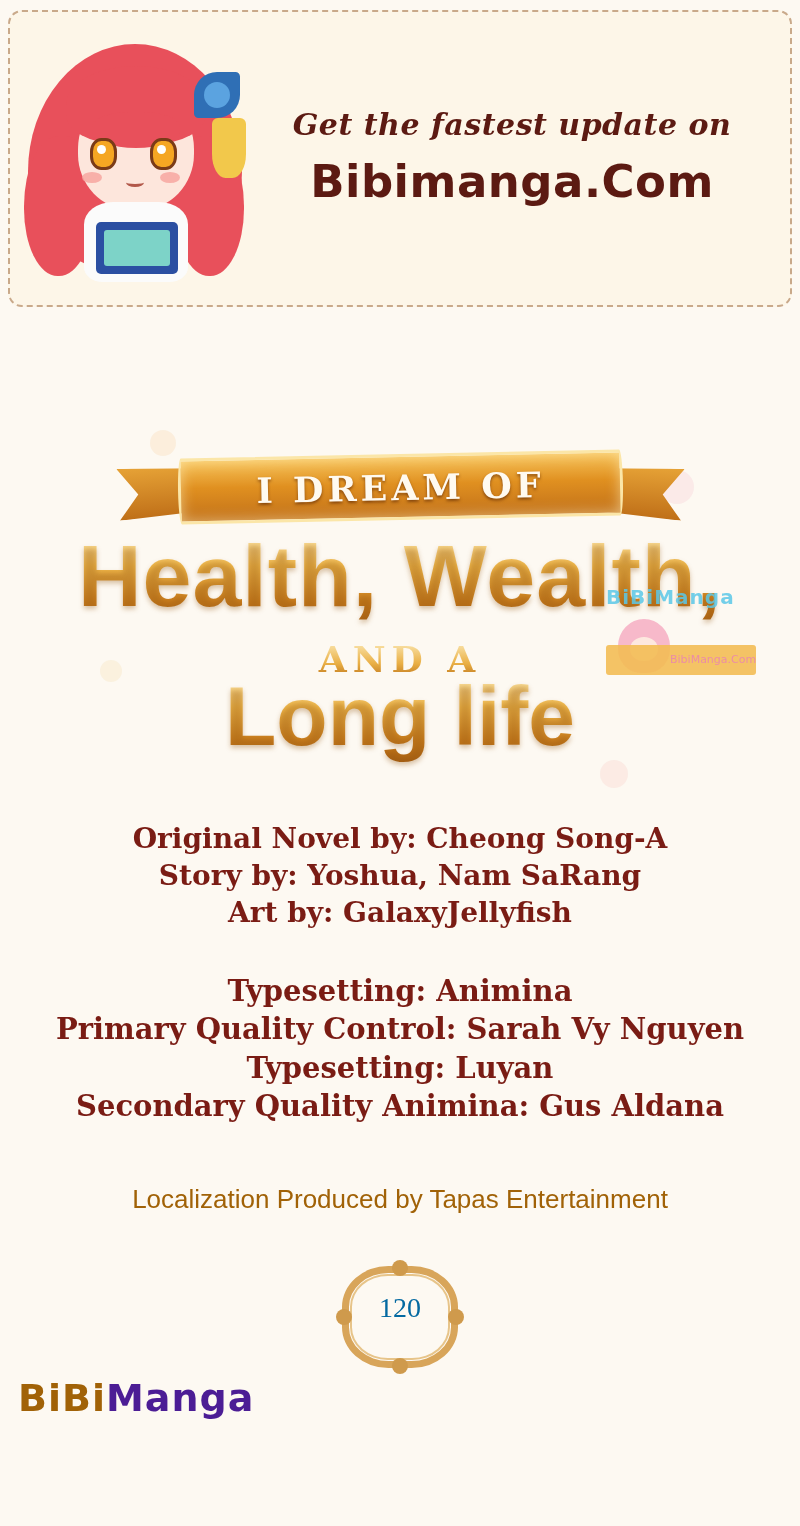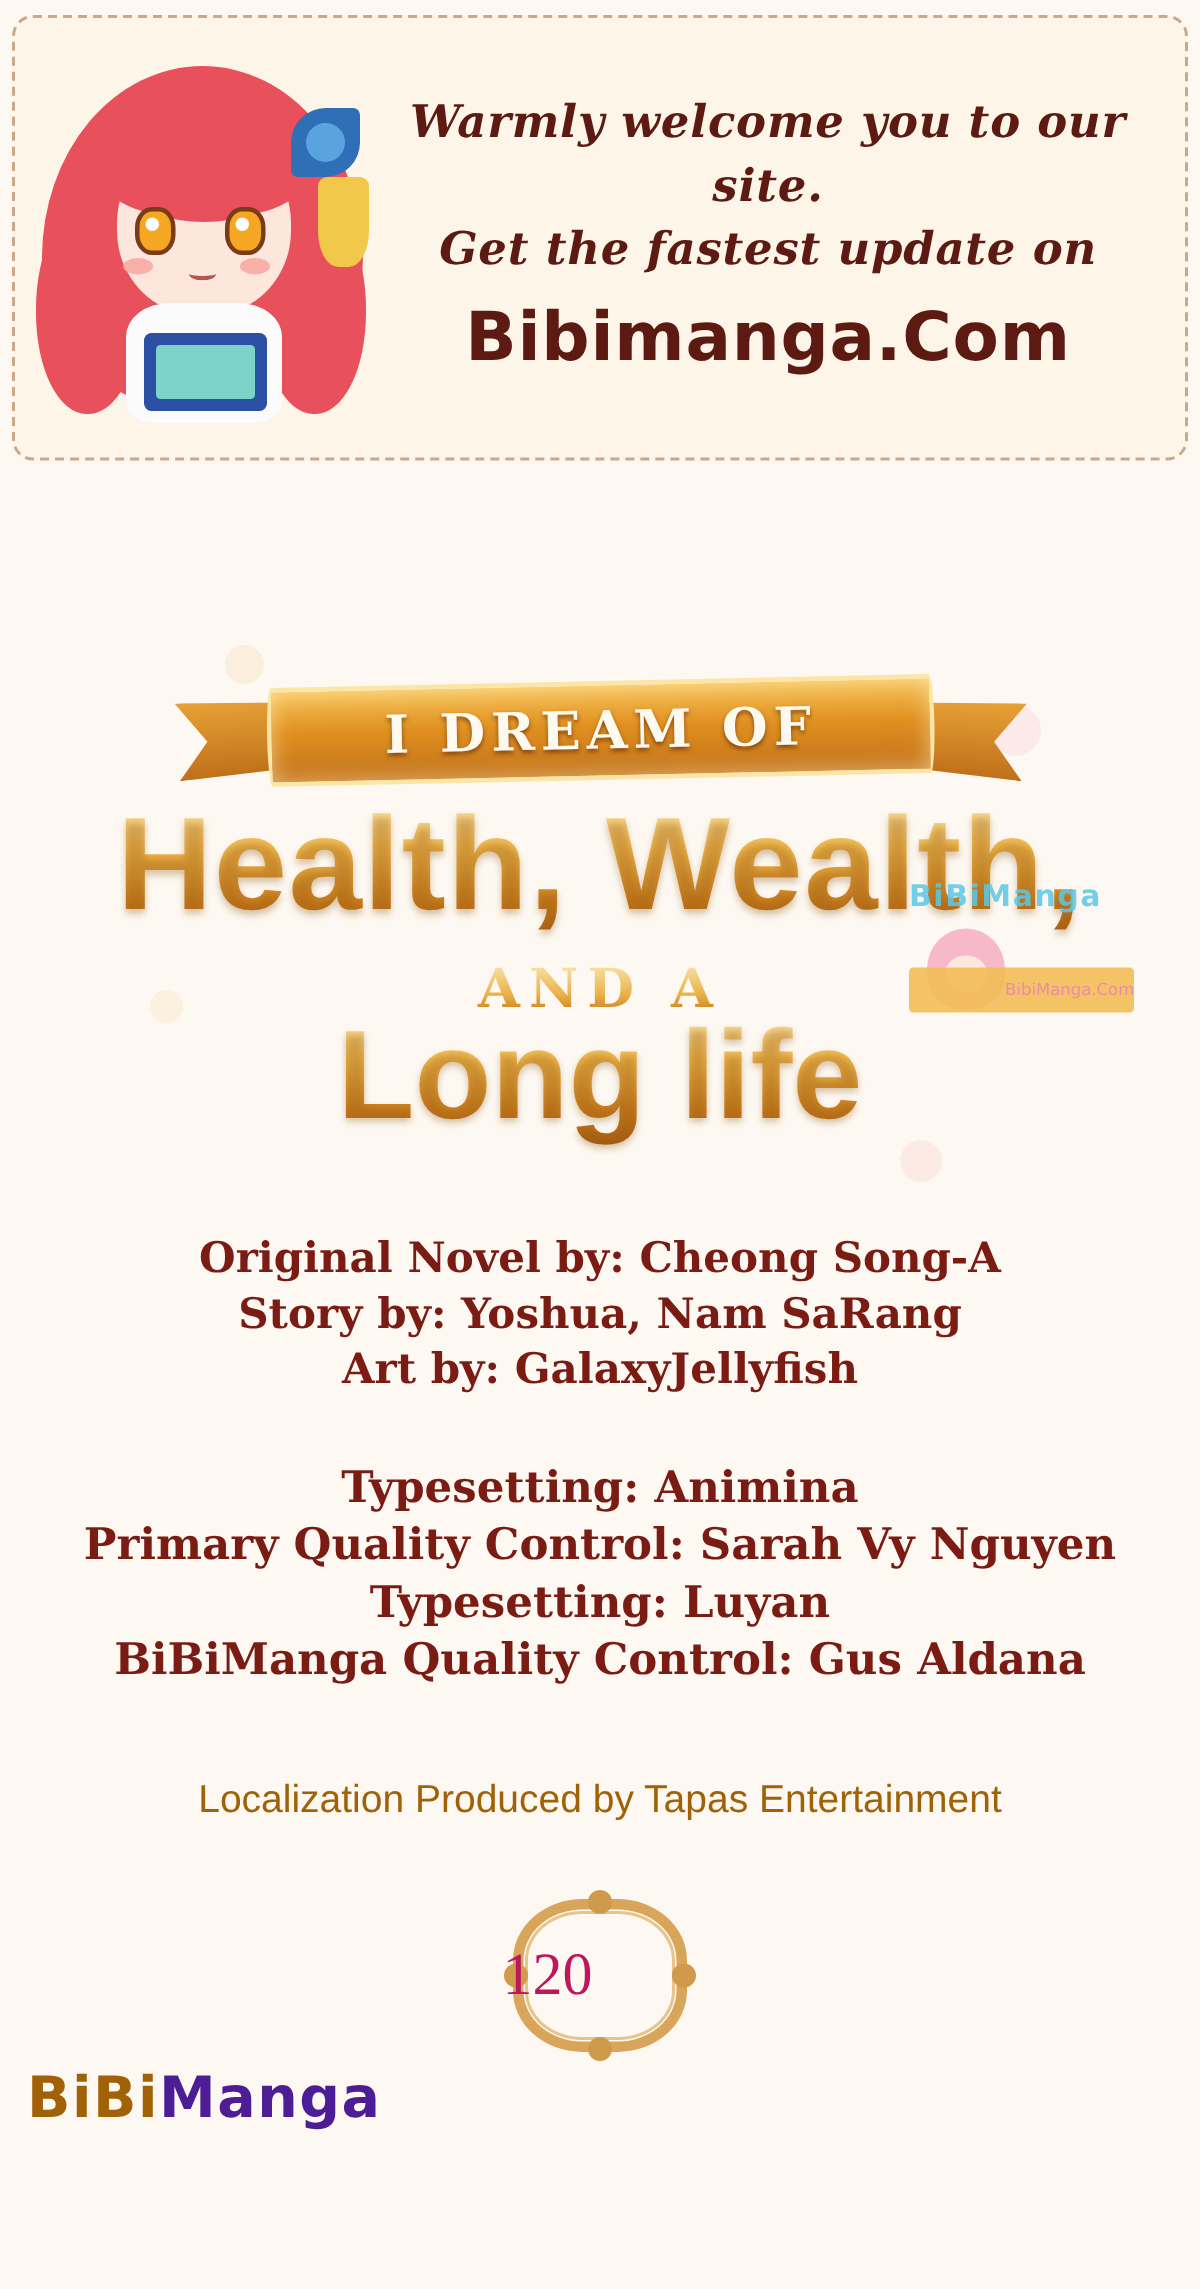--- a/index.html
+++ b/index.html
@@ -327,24 +327,24 @@
     border-radius: 50%;
   }
   .med-dot.t { left: 57px; top: -2px; }
   .med-dot.b { left: 57px; top: 96px; }
   .med-dot.l { left: 1px; top: 47px; }
   .med-dot.r { left: 113px; top: 47px; }
   .med-num {
     position: absolute;
     left: 0; top: 30px;
     width: 130px;
-    text-align: left;
+    text-align: center;
     font-family: "Liberation Serif", serif;
-    font-size: 40px;
-    color: #be185d;
+    font-size: 28px;
+    color: #0369a1;
   }
 
   
   .footer-logo {
     position: absolute;
     left: 18px; top: 1376px;
     font-family: "DejaVu Sans", sans-serif;
     font-weight: bold;
     font-size: 38px;
     letter-spacing: 1px;
@@ -371,21 +371,20 @@
       <div class="m-eye r"></div>
       <div class="m-blush l"></div>
       <div class="m-blush r"></div>
       <div class="m-mouth"></div>
       <div class="m-body"></div>
       <div class="m-book"></div>
       <div class="m-flower"></div>
       <div class="m-ribbon"></div>
     </div>
     <div class="banner-text">
-      <div class="banner-line1">Warmly welcome you to our site.</div>
       <div class="banner-line2">Get the fastest update on</div>
       <div class="banner-site">Bibimanga.Com</div>
     </div>
   </div>
 
   <div class="bokeh" style="left:150px;top:430px;width:26px;height:26px;background:#f8d9b5;"></div>
   <div class="bokeh" style="left:660px;top:470px;width:34px;height:34px;background:#f6cfd8;"></div>
   <div class="bokeh" style="left:100px;top:660px;width:22px;height:22px;background:#f7e3bb;"></div>
   <div class="bokeh" style="left:600px;top:760px;width:28px;height:28px;background:#f8d2cb;"></div>
 
@@ -411,21 +410,21 @@
   <div class="credits">
     <div class="credits-group g1">
       <div>Original Novel by: Cheong Song-A</div>
       <div>Story by: Yoshua, Nam SaRang</div>
       <div>Art by: GalaxyJellyfish</div>
     </div>
     <div class="credits-group g2">
       <div>Typesetting: Animina</div>
       <div>Primary Quality Control: Sarah Vy Nguyen</div>
       <div>Typesetting: Luyan</div>
-      <div>BiBiManga Quality Control: Gus Aldana</div>
+      <div>Secondary Quality Animina: Gus Aldana</div>
     </div>
     <div class="credits-localization">Localization Produced by Tapas Entertainment</div>
   </div>
 
   <div class="medallion">
     <div class="med-ring"></div>
     <div class="med-ring2"></div>
     <div class="med-dot t"></div>
     <div class="med-dot b"></div>
     <div class="med-dot l"></div>

